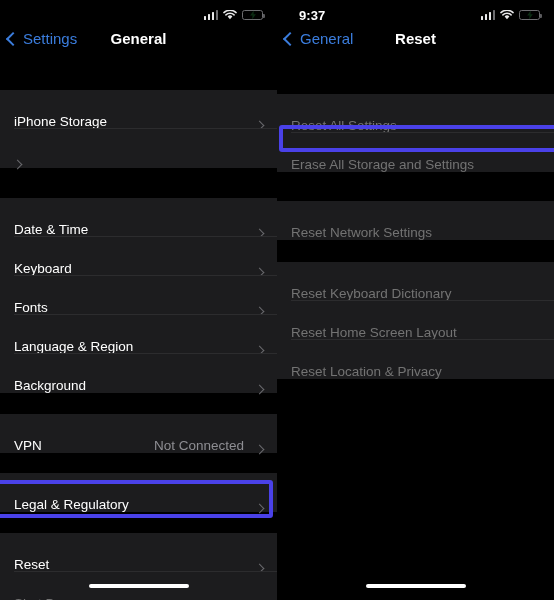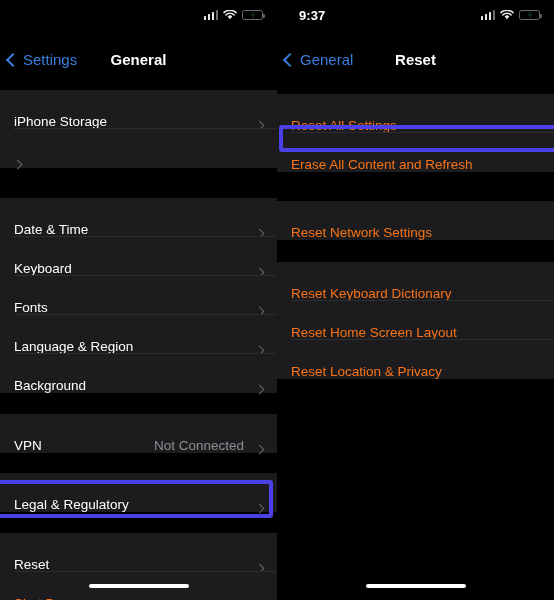--- a/index.html
+++ b/index.html
@@ -85,21 +85,21 @@
     left: 50%; top: 50%;
     transform: translate(-50%, -50%);
     width: 7px; height: 9px;
   }
 
   
   .navbar {
     height: 38px;
     position: relative;
     display: flex;
-    align-items: flex-end;
+    align-items: flex-start;
   }
   .navback {
     display: flex;
     align-items: center;
     gap: 4px;
     padding-left: 8px;
     color: #3b7ddd;
     font-size: 15px;
     cursor: pointer;
   }
@@ -135,21 +135,21 @@
     padding: 0 14px 0 14px;
     box-sizing: border-box;
     cursor: pointer;
   }
   .row .label {
     color: #ffffff;
     font-size: 13.5px;
     flex: 1;
     white-space: nowrap;
   }
-  .row.tint .label { color: #f97316; }
+  .row.tint .label { color: #737373; }
   .row .value {
     color: #8e8e93;
     font-size: 13.5px;
     margin-right: 12px;
     white-space: nowrap;
   }
   .sep {
     position: absolute;
     left: 14px; right: 0; bottom: 0;
     height: 1px;
@@ -347,21 +347,21 @@
     <div class="content">
 
       <div class="gap" style="height:26px"></div>
 
       <div class="group">
         <div class="row tint">
           <span class="label">Reset All Settings</span>
           <span class="sep"></span>
         </div>
         <div class="row tint">
-          <span class="label">Erase All Content and Refresh</span>
+          <span class="label">Erase All Storage and Settings</span>
         </div>
       </div>
 
       <div class="gap" style="height:29px"></div>
 
       <div class="group">
         <div class="row tint">
           <span class="label">Reset Network Settings</span>
         </div>
       </div>

